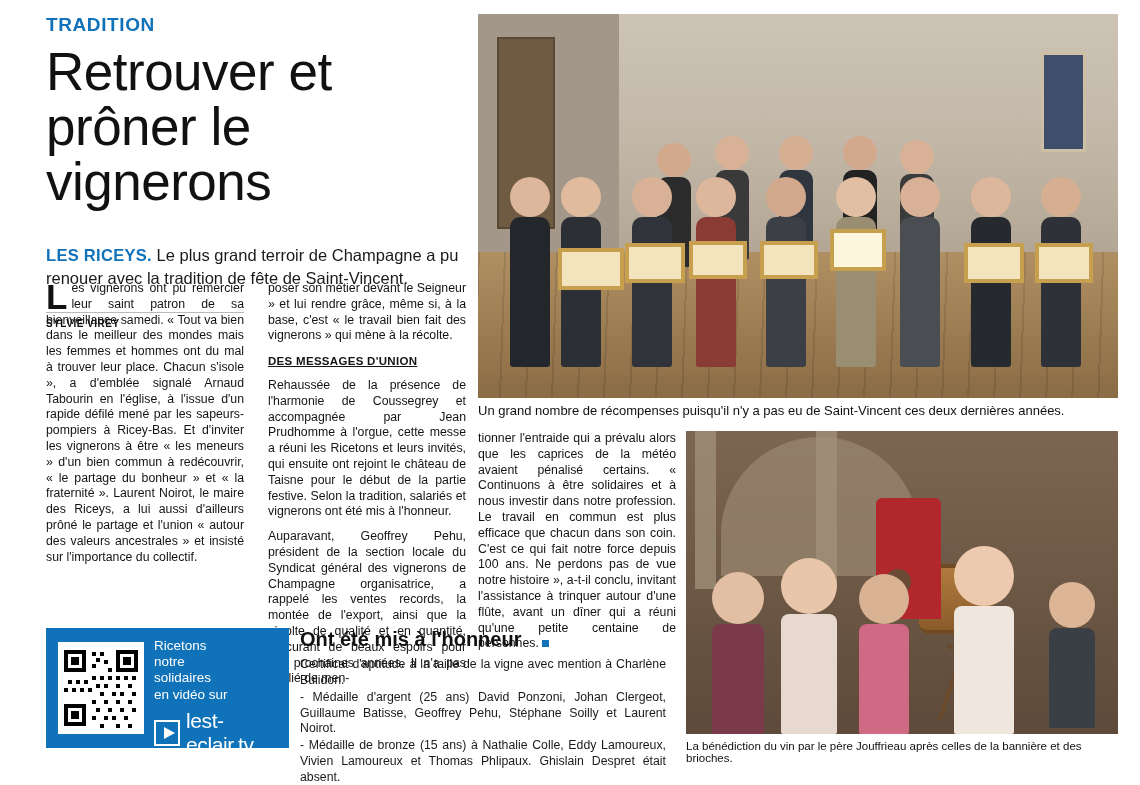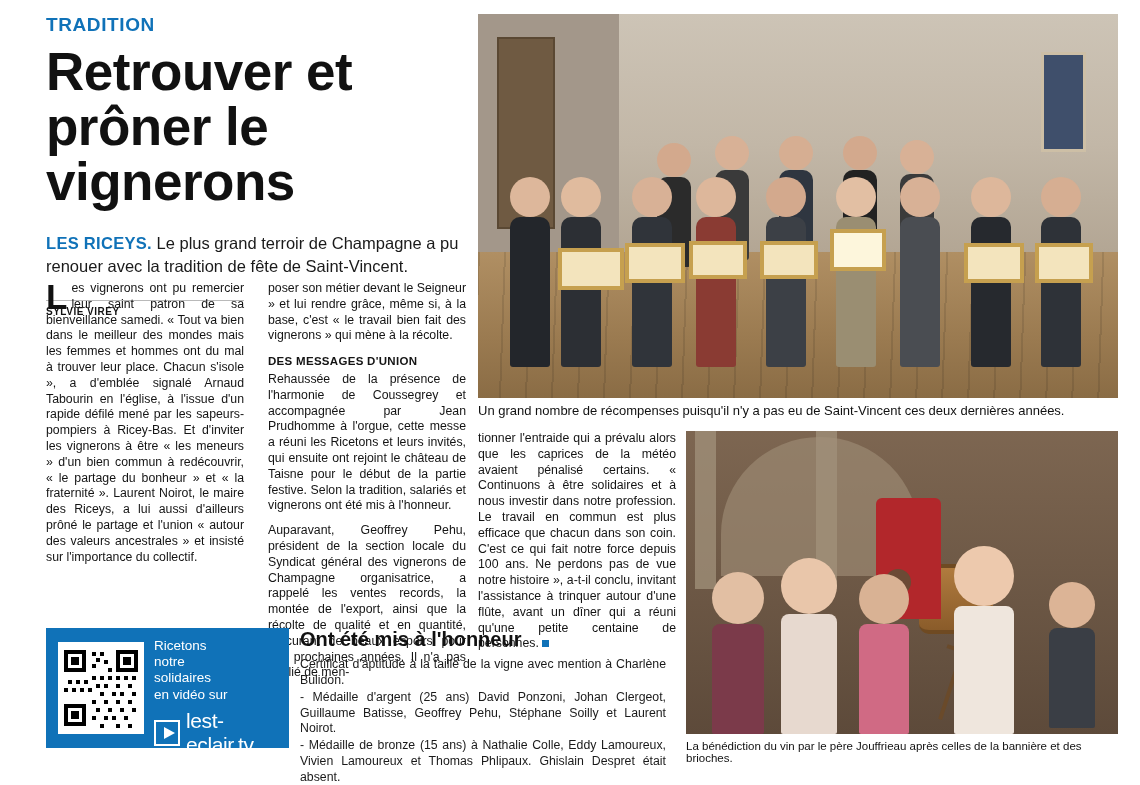--- a/index.html
+++ b/index.html
@@ -31,22 +31,22 @@
   .kicker {
     color: #1072b8;
     font-weight: bold;
     font-size: 19px;
     letter-spacing: 0.6px;
     margin: 0 0 8px 0;
   }
   .headline {
     font-size: 53px;
     line-height: 1.04;
-    font-weight: bold;
-    margin: 0 0 23px 0;
+    font-weight: normal;
+    margin: 0 0 35px 0;
     color: #111;
     letter-spacing: -0.5px;
   }
   .standfirst {
     font-size: 16.5px;
     line-height: 1.38;
     color: #1a1a1a;
     margin-bottom: 22px;
   }
   .standfirst .place {
@@ -91,21 +91,22 @@
     font-size: 35px;
     line-height: 28px;
     font-weight: bold;
     padding: 2px 4px 0 0;
     color: #111;
   }
   .subhead {
     font-size: 11.5px;
     font-weight: bold;
     letter-spacing: 0.3px;
-    margin: 10px 0 3px 0;
+    margin: 10px 0 9px 0;
+    text-decoration: underline;
   }
 
   
   .promo {
     position: absolute;
     left: 46px;
     top: 628px;
     width: 243px;
     height: 120px;
     background: #1072b8;

